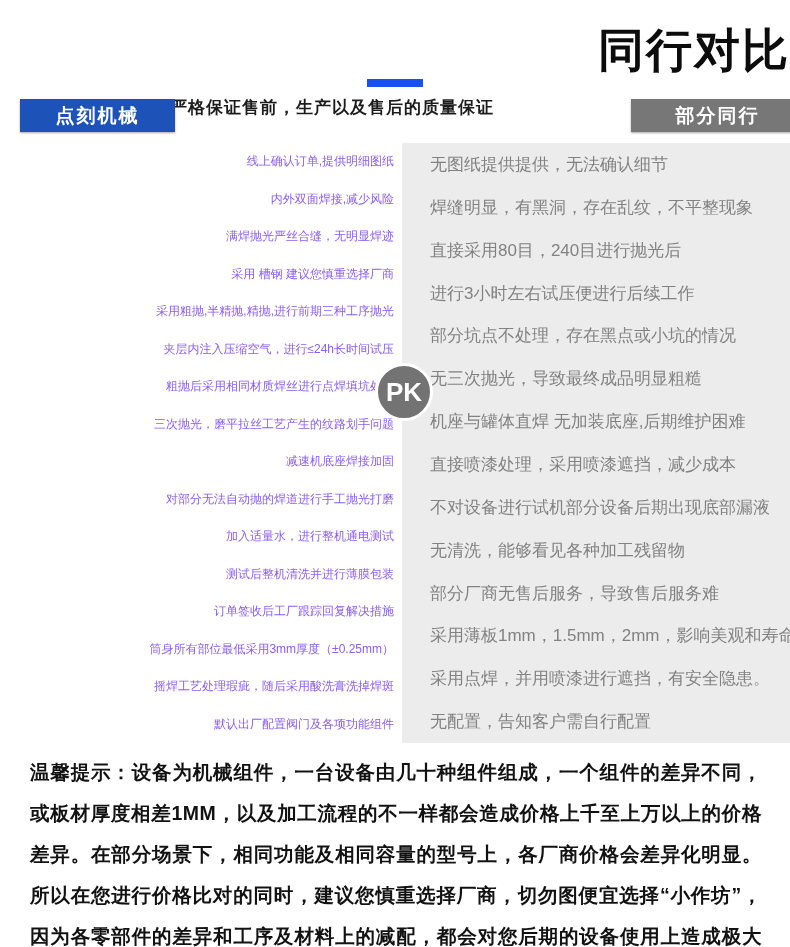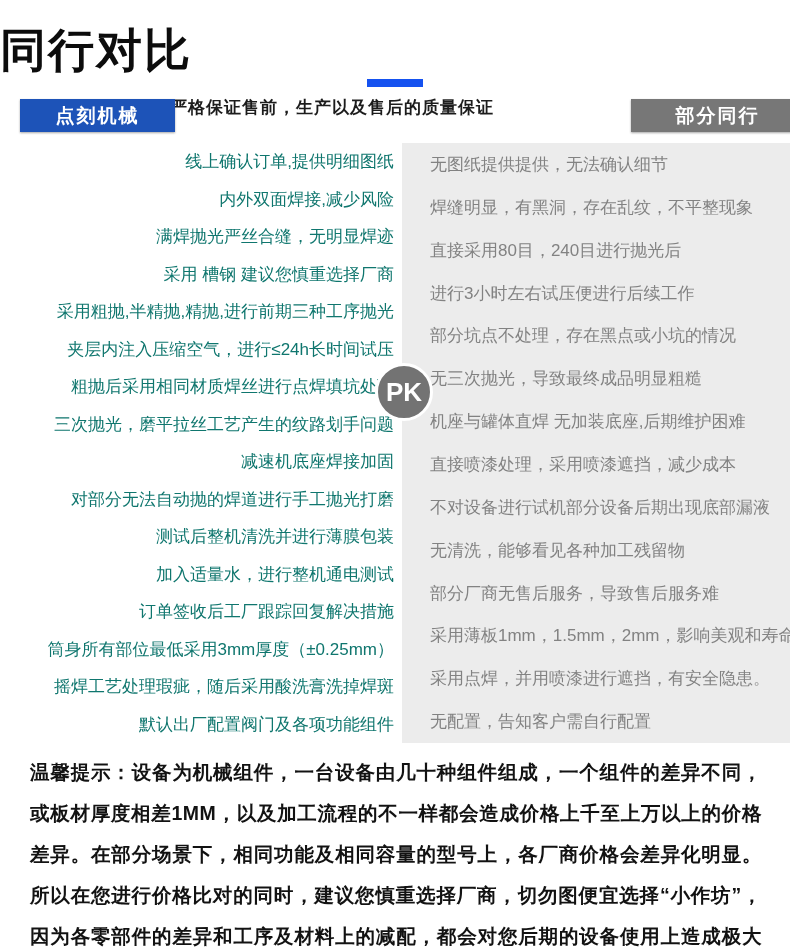--- a/index.html
+++ b/index.html
@@ -6,21 +6,21 @@
   html,body { background:#fff; }
   .page {
     position:relative;
     width:790px; height:947px;
     background:#ffffff;
     font-family:"Liberation Sans","DejaVu Sans",sans-serif;
     overflow:hidden;
   }
   .title {
     position:absolute; top:20px; left:0; width:790px;
-    text-align:left;
+    text-align:right;
     font-size:46px; font-weight:900; color:#0c0c0c;
     letter-spacing:2px;
   }
   .title-bar {
     position:absolute; top:79px; left:367px;
     width:56px; height:8px;
     background:#1552f0;
   }
   .subtitle {
     position:absolute; top:96px; left:0; width:664px;
@@ -47,21 +47,21 @@
   }
   .col-ours { left:0; width:395px; }
   .col-theirs { left:402px; width:460px; }
   .row {
     flex:1 1 0;
     display:flex; align-items:center;
     white-space:nowrap;
   }
   .col-ours .row {
     justify-content:flex-end;
-    font-size:17px; color:#0f766e;
+    font-size:12px; color:#8b5cf6;
     padding-right:1px;
     padding-left:8px;
   }
   .col-theirs .row {
     justify-content:flex-start;
     font-size:17px; color:#828282;
     padding-left:28px;
   }
   .pk-circle {
     position:absolute; left:375px; top:363px;
@@ -100,22 +100,22 @@
     <div class="row">线上确认订单,提供明细图纸</div>
     <div class="row">内外双面焊接,减少风险</div>
     <div class="row">满焊抛光严丝合缝，无明显焊迹</div>
     <div class="row">采用 槽钢 建议您慎重选择厂商</div>
     <div class="row">采用粗抛,半精抛,精抛,进行前期三种工序抛光</div>
     <div class="row">夹层内注入压缩空气，进行≤24h长时间试压</div>
     <div class="row">粗抛后采用相同材质焊丝进行点焊填坑处理</div>
     <div class="row">三次抛光，磨平拉丝工艺产生的纹路划手问题</div>
     <div class="row">减速机底座焊接加固</div>
     <div class="row">对部分无法自动抛的焊道进行手工抛光打磨</div>
+    <div class="row">加入适量水，进行整机通电测试</div>
     <div class="row">测试后整机清洗并进行薄膜包装</div>
-    <div class="row">加入适量水，进行整机通电测试</div>
     <div class="row">订单签收后工厂跟踪回复解决措施</div>
     <div class="row">筒身所有部位最低采用3mm厚度（±0.25mm）</div>
     <div class="row">摇焊工艺处理瑕疵，随后采用酸洗膏洗掉焊斑</div>
     <div class="row">默认出厂配置阀门及各项功能组件</div>
   </div>
 
   <div class="col col-theirs">
     <div class="row">无图纸提供提供，无法确认细节</div>
     <div class="row">焊缝明显，有黑洞，存在乱纹，不平整现象</div>
     <div class="row">直接采用80目，240目进行抛光后</div>

